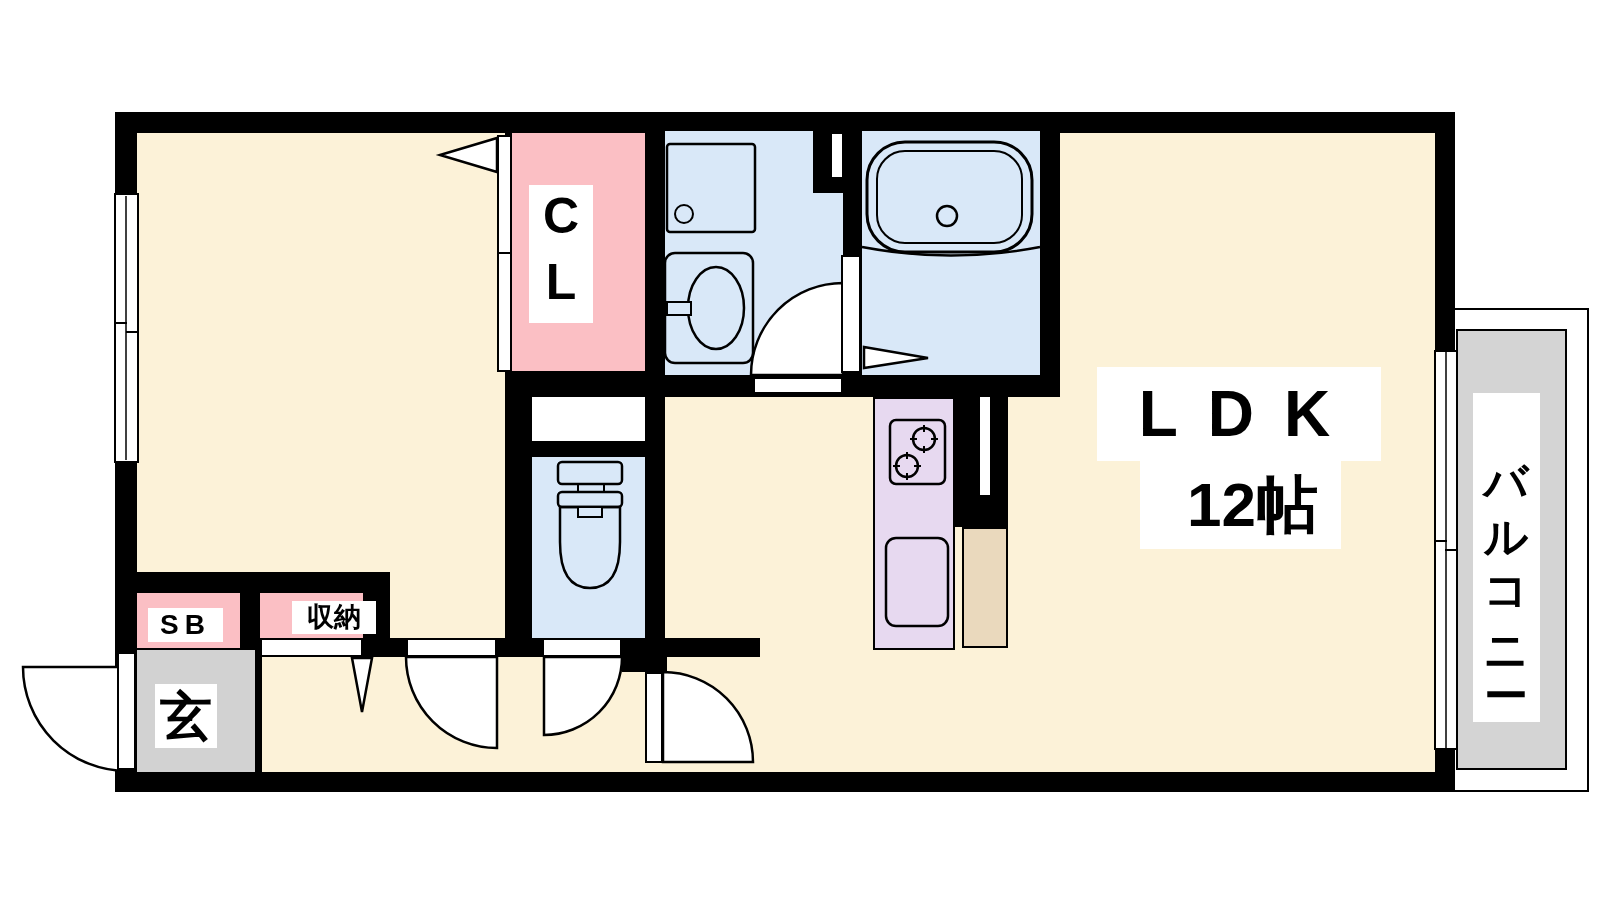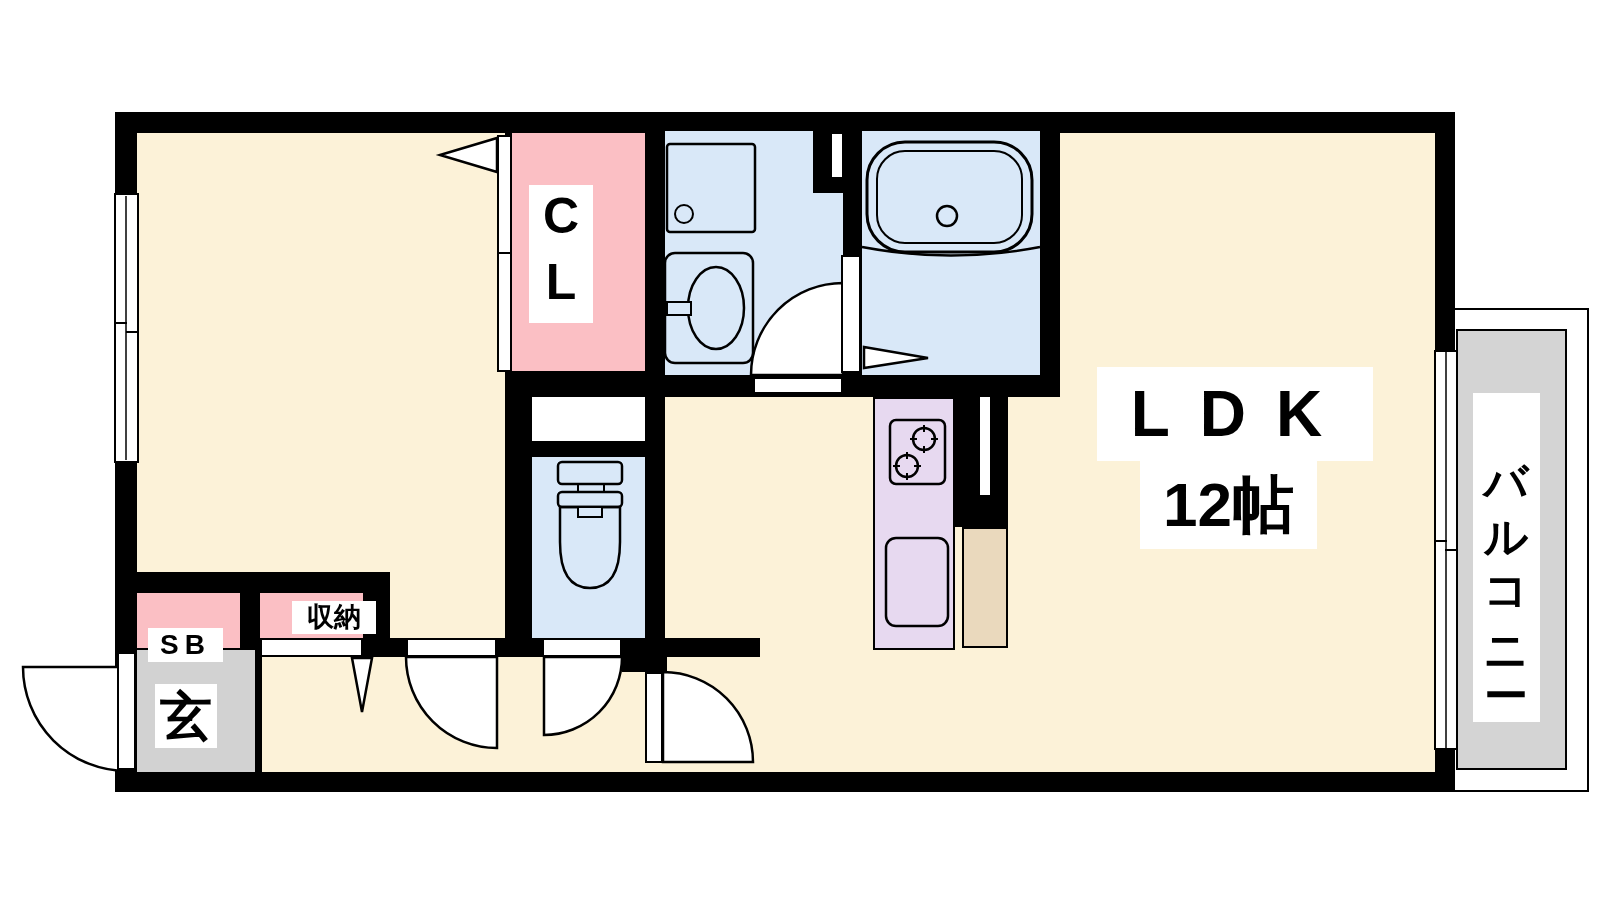--- a/index.html
+++ b/index.html
@@ -143,24 +143,24 @@
     </g>
   </svg>
 
   <div class="r open" style="left:117px;top:652px;width:19px;height:118px;"></div>
   <div class="r open" style="left:645px;top:672px;width:18px;height:91px;"></div>
   <div class="r open" style="left:841px;top:255px;width:20px;height:118px;"></div>
 
 
   <div class="lbl vert" style="left:529px;top:185px;width:64px;height:138px;font-size:50px;letter-spacing:10px;">CL</div>
 
-  <div class="lbl" style="left:1097px;top:367px;width:263px;height:94px;font-size:64px;letter-spacing:30px;padding-left:13px;">LDK</div>
-  <div class="lbl" style="left:1140px;top:461px;width:177px;height:88px;font-size:62px;">12帖</div>
+  <div class="lbl" style="left:1097px;top:367px;width:263px;height:94px;font-size:64px;letter-spacing:30px;padding-left:21px;">LDK</div>
+  <div class="lbl" style="left:1140px;top:461px;width:177px;height:88px;font-size:62px;padding-left:24px;">12帖</div>
 
   <div class="lbl vert" style="left:1473px;top:393px;width:67px;height:329px;font-size:44px;letter-spacing:10px;">バルコニー</div>
 
-  <div class="lbl" style="left:148px;top:628px;width:75px;height:34px;font-size:28px;letter-spacing:6px;">SB</div>
+  <div class="lbl" style="left:148px;top:608px;width:75px;height:34px;font-size:28px;letter-spacing:6px;">SB</div>
 
   <div class="lbl" style="left:292px;top:601px;width:84px;height:33px;font-size:27px;">収納</div>
 
   <div class="lbl" style="left:155px;top:684px;width:62px;height:64px;font-size:52px;">玄</div>
 
 </div>
 
 </body></html>

